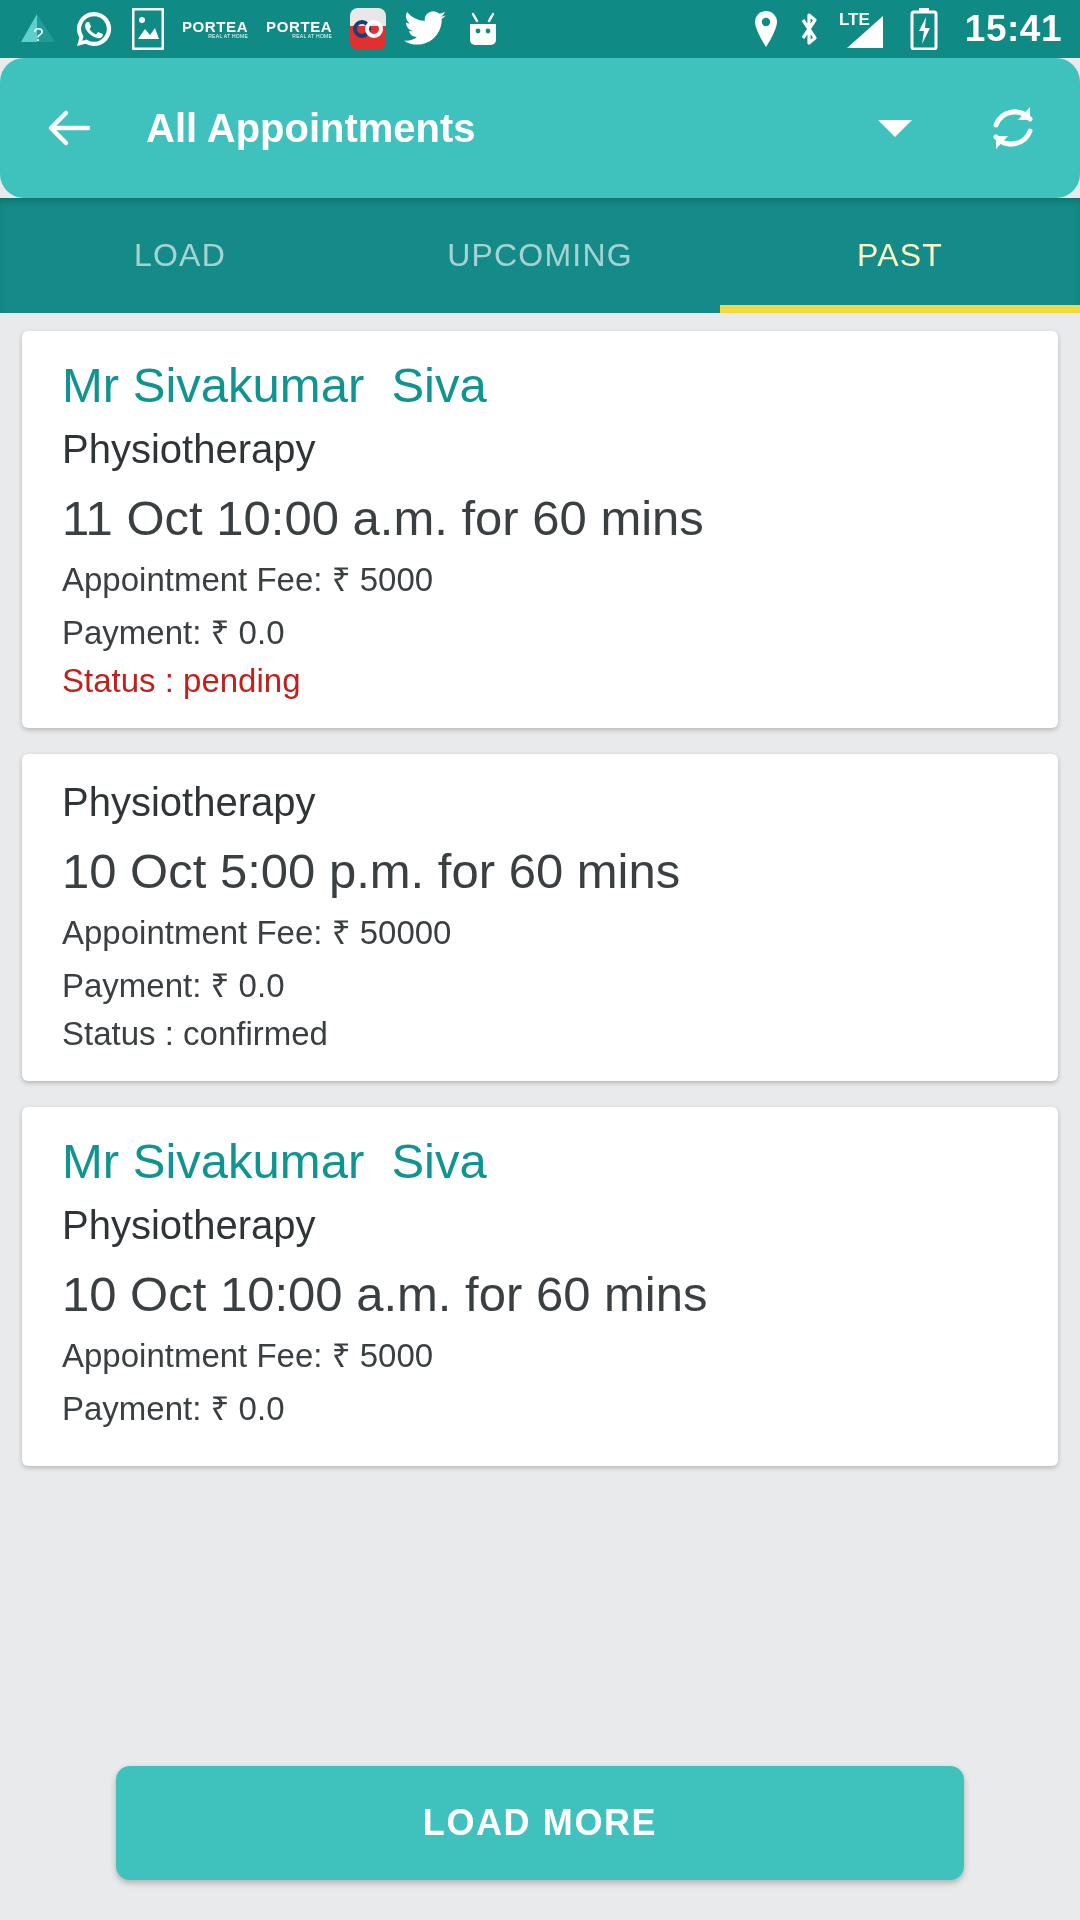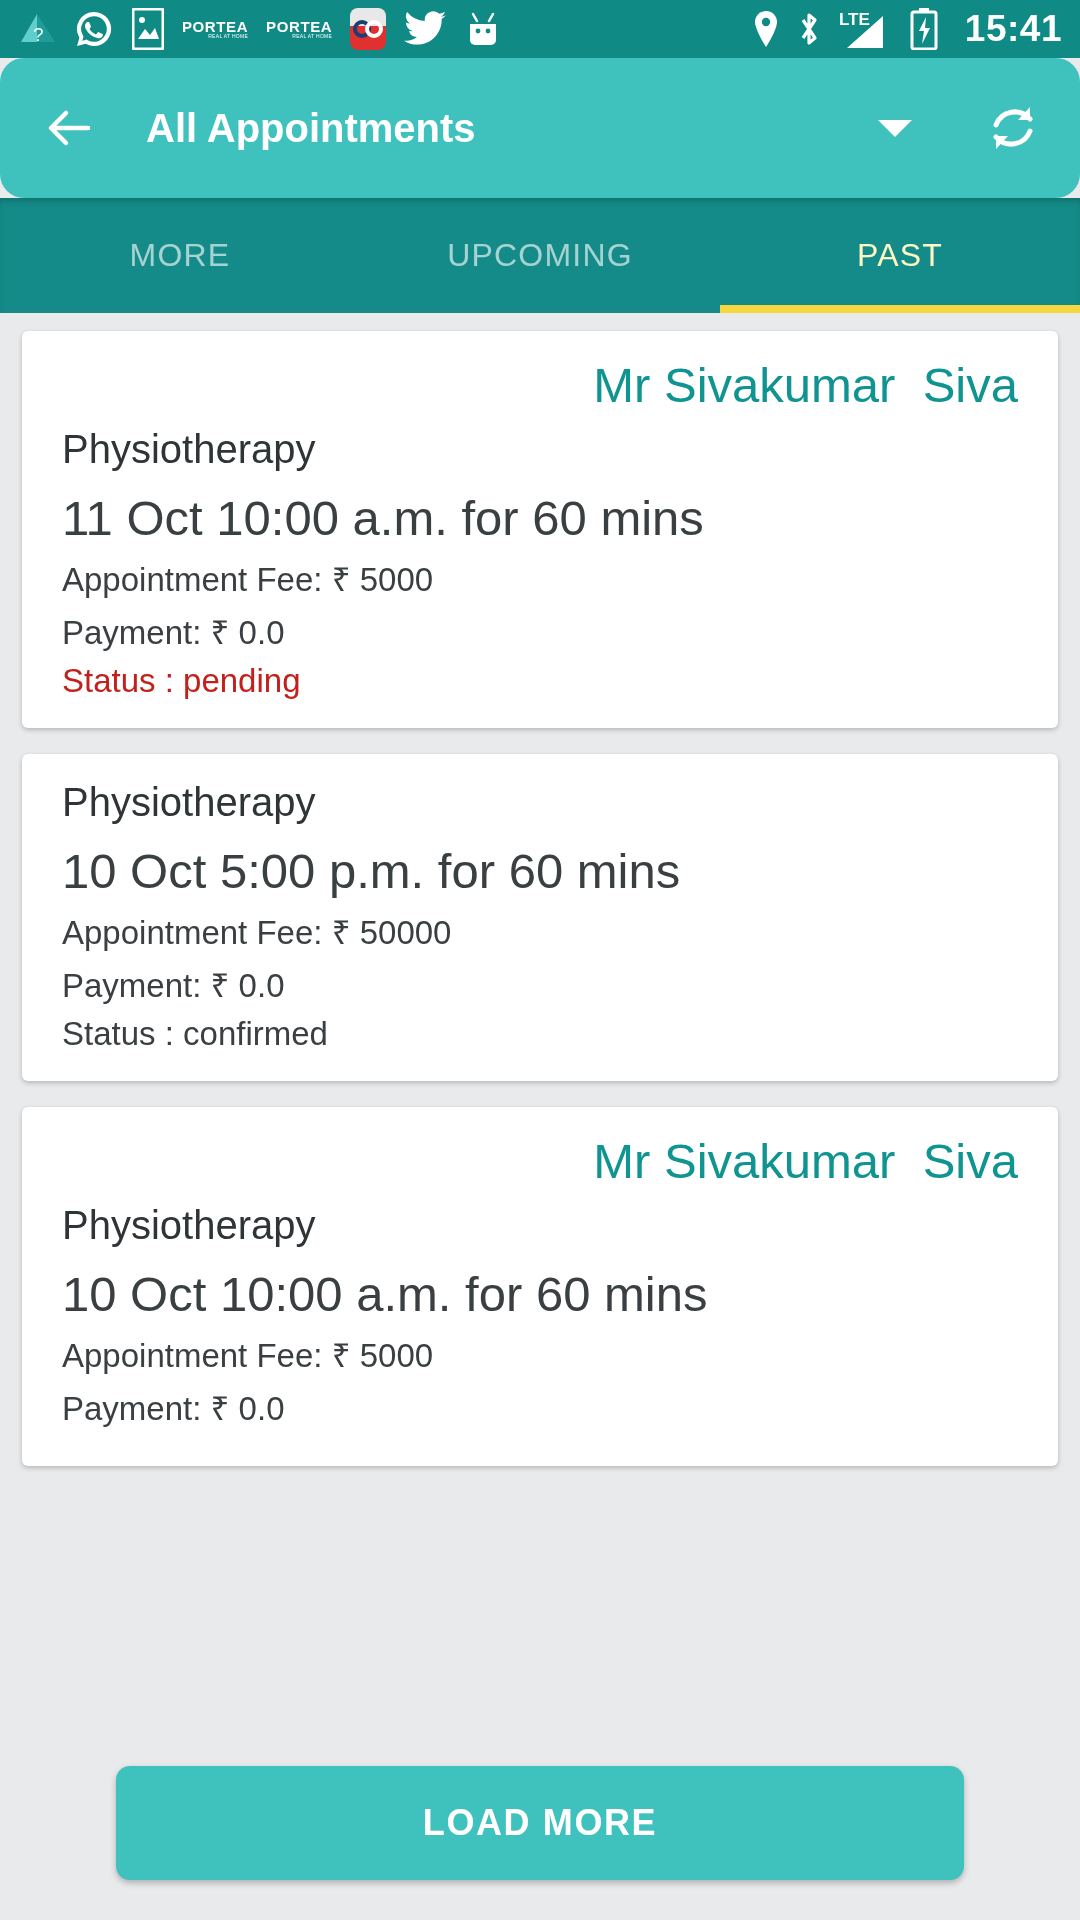--- a/index.html
+++ b/index.html
@@ -118,21 +118,20 @@
     box-shadow: 0 2px 5px rgba(0,0,0,0.22);
     padding: 26px 40px 28px 40px;
     margin-bottom: 26px;
   }
   .card-name {
     color: #0f9491;
     font-size: 49px;
     font-weight: 400;
     margin-bottom: 14px;
     white-space: pre;
-    text-align: right;
   }
   .card-service {
     color: #2f3437;
     font-size: 40px;
     margin-bottom: 18px;
   }
   .card-when {
     color: #3a3f42;
     font-size: 49px;
     margin-bottom: 10px;
@@ -284,21 +283,21 @@
       <path d="M46 20 A20 20 0 0 0 12 26" fill="none" stroke="#ffffff" stroke-width="5" stroke-linecap="round"></path>
       <path d="M12 38 A20 20 0 0 0 46 32" fill="none" stroke="#ffffff" stroke-width="5" stroke-linecap="round"></path>
       <path d="M46 8 L46 21 L34 21 Z" fill="#ffffff"></path>
       <path d="M12 50 L12 37 L24 37 Z" fill="#ffffff"></path>
     </svg>
   </span>
 </div>
 
 <div class="tabbar">
   <div class="tab">
-    <span>MORE</span>
+    <span>LOAD</span>
   </div>
   <div class="tab">
     <span>UPCOMING</span>
   </div>
   <div class="tab active">
     <span>PAST</span>
   </div>
   <div class="tab-indicator" style="left: 720px; width: 360px; background: rgb(245, 215, 62);"></div>
 </div>
 

